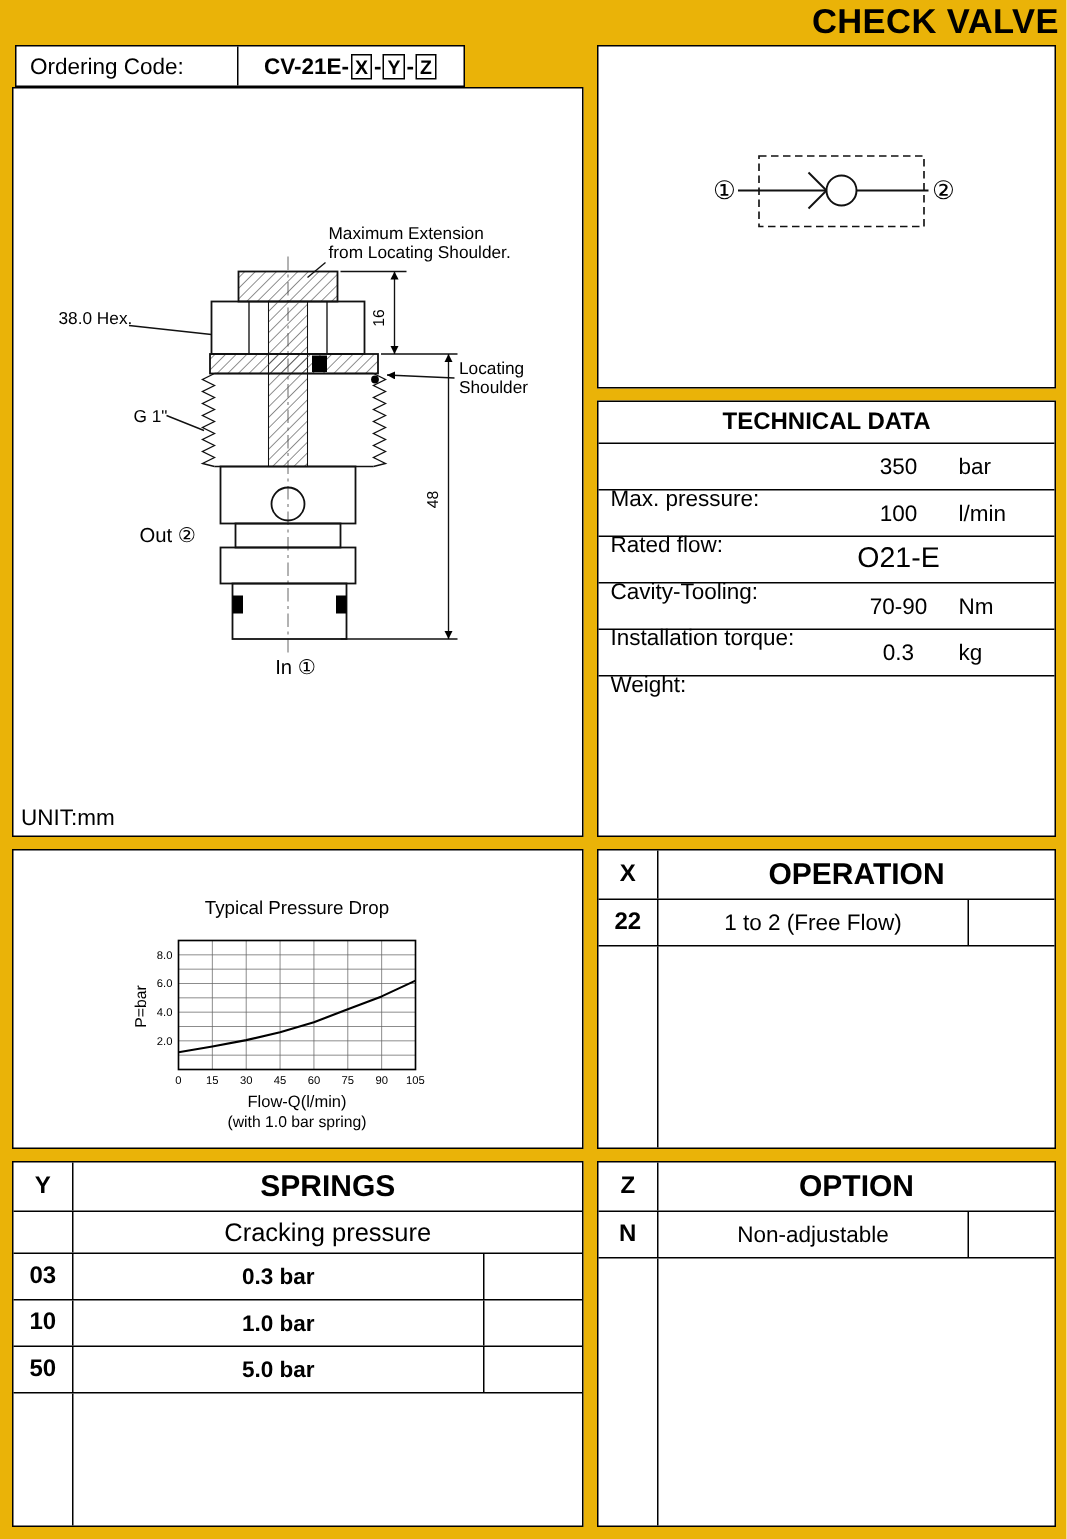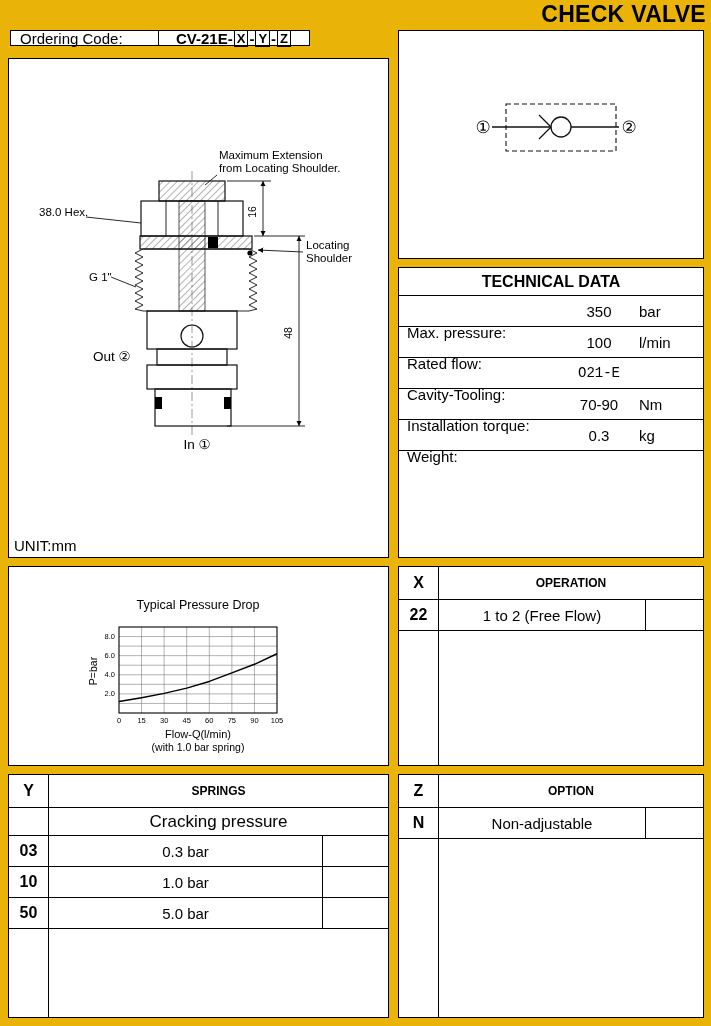--- a/index.html
+++ b/index.html
@@ -5,63 +5,63 @@
   * { box-sizing: border-box; margin: 0; padding: 0; }
   html,body { background:#fff; }
   body { font-family:"Liberation Sans", sans-serif; color:#000; }
   .page { position:relative; width:711px; height:1026px; background:#eab308; overflow:hidden; }
 
   .page-title { position:absolute; top:1px; right:5px; font-size:23px; font-weight:bold; letter-spacing:.3px; }
 
   .panel { position:absolute; border:1.6px solid #000; background:#fff; }
 
   
-  .ordering { left:10px; top:30px; width:300px; height:16px; display:flex; }
+  .ordering { left:10px; top:30px; width:300px; height:28px; display:flex; }
   .ord-label { width:148px; border-right:1.6px solid #000; display:flex; align-items:center; padding-left:9px; font-size:15px; }
   .ord-code  { flex:1; display:flex; align-items:center; justify-content:center; font-weight:bold; font-size:15px; }
   .boxed { display:inline-block; border:1.5px solid #000; padding:0 2px; margin:0 1px; font-size:13px; line-height:15px; }
 
   
   .drawing-panel { left:8px; top:58px; width:381px; height:500px; }
   .unit-note { position:absolute; left:5px; bottom:3px; font-size:15px; }
 
   
   .symbol-panel { left:398px; top:30px; width:306px; height:229px; }
 
   
   .tech-panel { left:398px; top:267px; width:306px; height:291px; display:flex; flex-direction:column; }
   .td-head { height:28px; border-bottom:1.6px solid #000; display:flex; align-items:center; justify-content:center; font-weight:bold; font-size:16px;text-align:center; }
   .td-row  { display:flex; height:31px; border-bottom:1.2px solid #000; align-items:center; font-size:15px; }
   .td-label { width:160px; padding-left:8px;margin-top:42px; }
   .td-value { width:80px; text-align:center; }
   .td-unit  { flex:1; }
-  .serif { font-family:Liberation Mono, monospace; font-size:14px; }
+  .serif { font-family:Liberation Sans, sans-serif; font-size:19px; }
 
   
   .chart-panel { left:8px; top:566px; width:381px; height:200px; }
 
   
   .keytable { display:flex; flex-direction:column; }
   .kt-row { display:flex; align-items:stretch; }
   .kt-key { width:40px; border-right:1.6px solid #000; display:flex; align-items:center; justify-content:center; font-weight:bold; font-size:16px; }
   .kt-head { height:33px; border-bottom:1.6px solid #000; }
-  .kt-title { flex:1; display:flex; align-items:center; justify-content:center; font-weight:bold; font-size:12px; }
+  .kt-title { flex:1; display:flex; align-items:center; justify-content:center; font-weight:bold; font-size:20px; }
   .kt-data { height:31px; border-bottom:1.2px solid #000; font-size:15px; }
   .kt-desc { display:flex; align-items:center; justify-content:center; border-right:1.2px solid #000; }
   .kt-small { flex:1; }
   .kt-fill { flex:1; }
   .kt-sub { height:28px; border-bottom:1.2px solid #000; font-size:17px;justify-content:space-between; }
   .kt-subtext { flex:1; display:flex; align-items:center; justify-content:center; }
 
   .operation-panel { left:398px; top:566px; width:306px; height:200px; }
   .springs-panel   { left:8px;  top:774px; width:381px; height:244px; }
   .option-panel    { left:398px; top:774px; width:306px; height:244px; }
 
   .op-desc { width:207px; }
-  .sp-desc { width:274px; }
+  .sp-desc { width:274px;font-weight:bold; }
 
   svg text { fill:#000; font-family:"Liberation Sans", sans-serif; }
   svg { display:block; }
 </style>
 </head>
 <body>
 
 <div class="page">
 
   <div class="page-title">CHECK VALVE</div>

